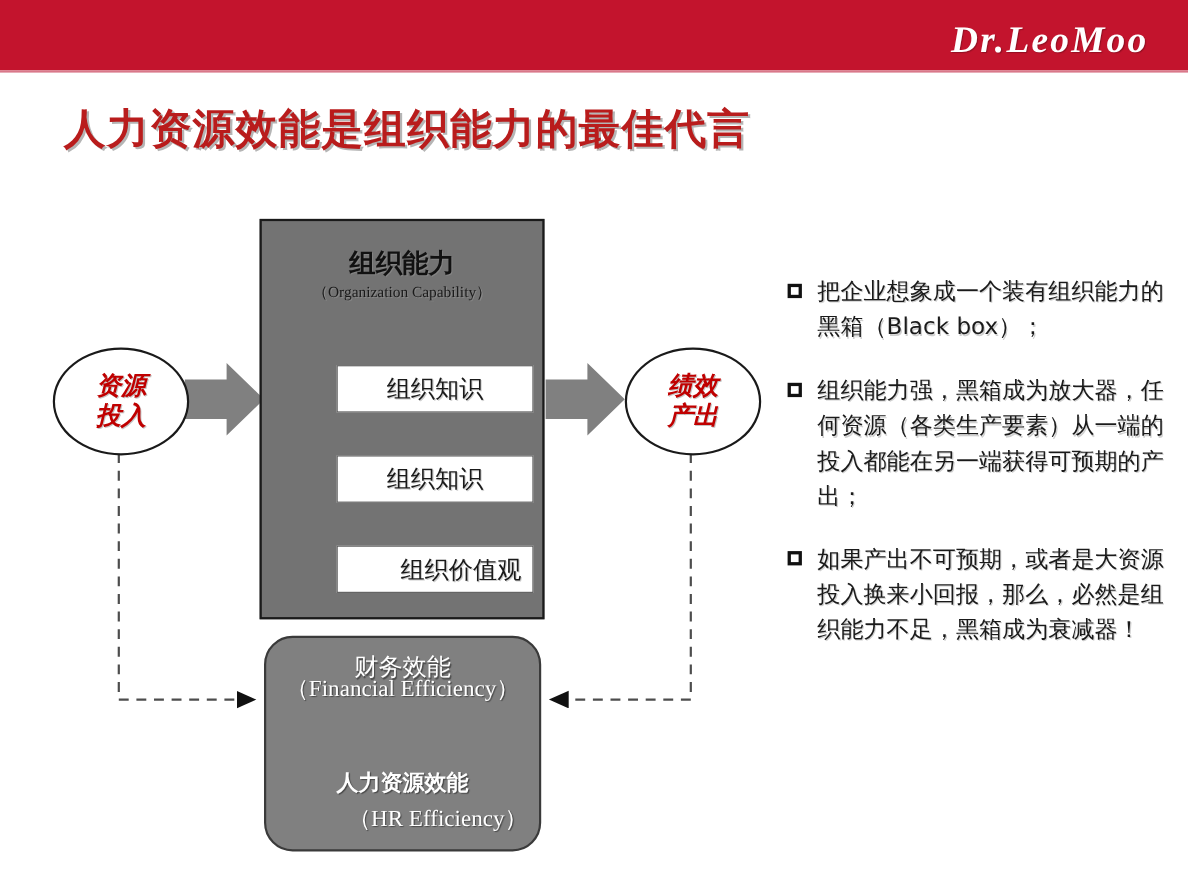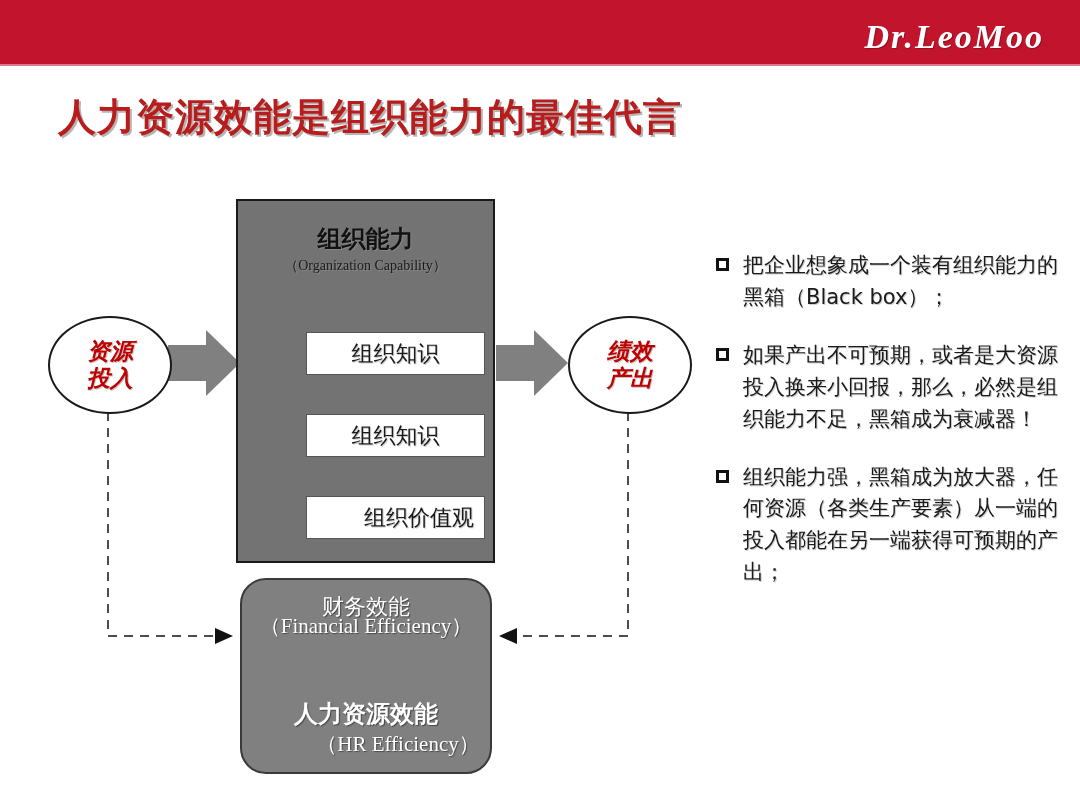--- a/index.html
+++ b/index.html
@@ -178,21 +178,21 @@
     font-family: "Liberation Serif", "DejaVu Serif", serif;
     font-size: 21px;
     text-shadow: 1px 1px 1px rgba(0,0,0,0.45);
   }
   #hr-title {
     position: absolute;
     left: 0; top: 118px;
     width: 100%;
     font-family: "DejaVu Sans", "Liberation Sans", sans-serif;
     font-weight: 700;
-    font-size: 24px;
+    font-size: 20px;
     text-shadow: 1px 1px 1px rgba(0,0,0,0.45);
   }
   #hr-subtitle {
     position: absolute;
     left: 0; top: 150px;
     width: 100%;
     font-family: "Liberation Serif", "DejaVu Serif", serif;
     font-size: 21px;
     text-shadow: 1px 1px 1px rgba(0,0,0,0.45);
     padding-left: 32px;
@@ -303,19 +303,19 @@
   </div>
 </div>
 
 <div id="bullet-list">
   <div class="bullet-item">
     <span class="bullet-marker"></span>
     <span class="bullet-text">把企业想象成一个装有组织能力的黑箱（Black box）；</span>
   </div>
   <div class="bullet-item">
     <span class="bullet-marker"></span>
-    <span class="bullet-text">如果产出不可预期，或者是大资源投入换来小回报，那么，必然是组织能力不足，黑箱成为衰减器！</span>
+    <span class="bullet-text">组织能力强，黑箱成为放大器，任何资源（各类生产要素）从一端的投入都能在另一端获得可预期的产出；</span>
   </div>
   <div class="bullet-item">
     <span class="bullet-marker"></span>
-    <span class="bullet-text">组织能力强，黑箱成为放大器，任何资源（各类生产要素）从一端的投入都能在另一端获得可预期的产出；</span>
+    <span class="bullet-text">如果产出不可预期，或者是大资源投入换来小回报，那么，必然是组织能力不足，黑箱成为衰减器！</span>
   </div>
 </div>
 
 </body></html>

